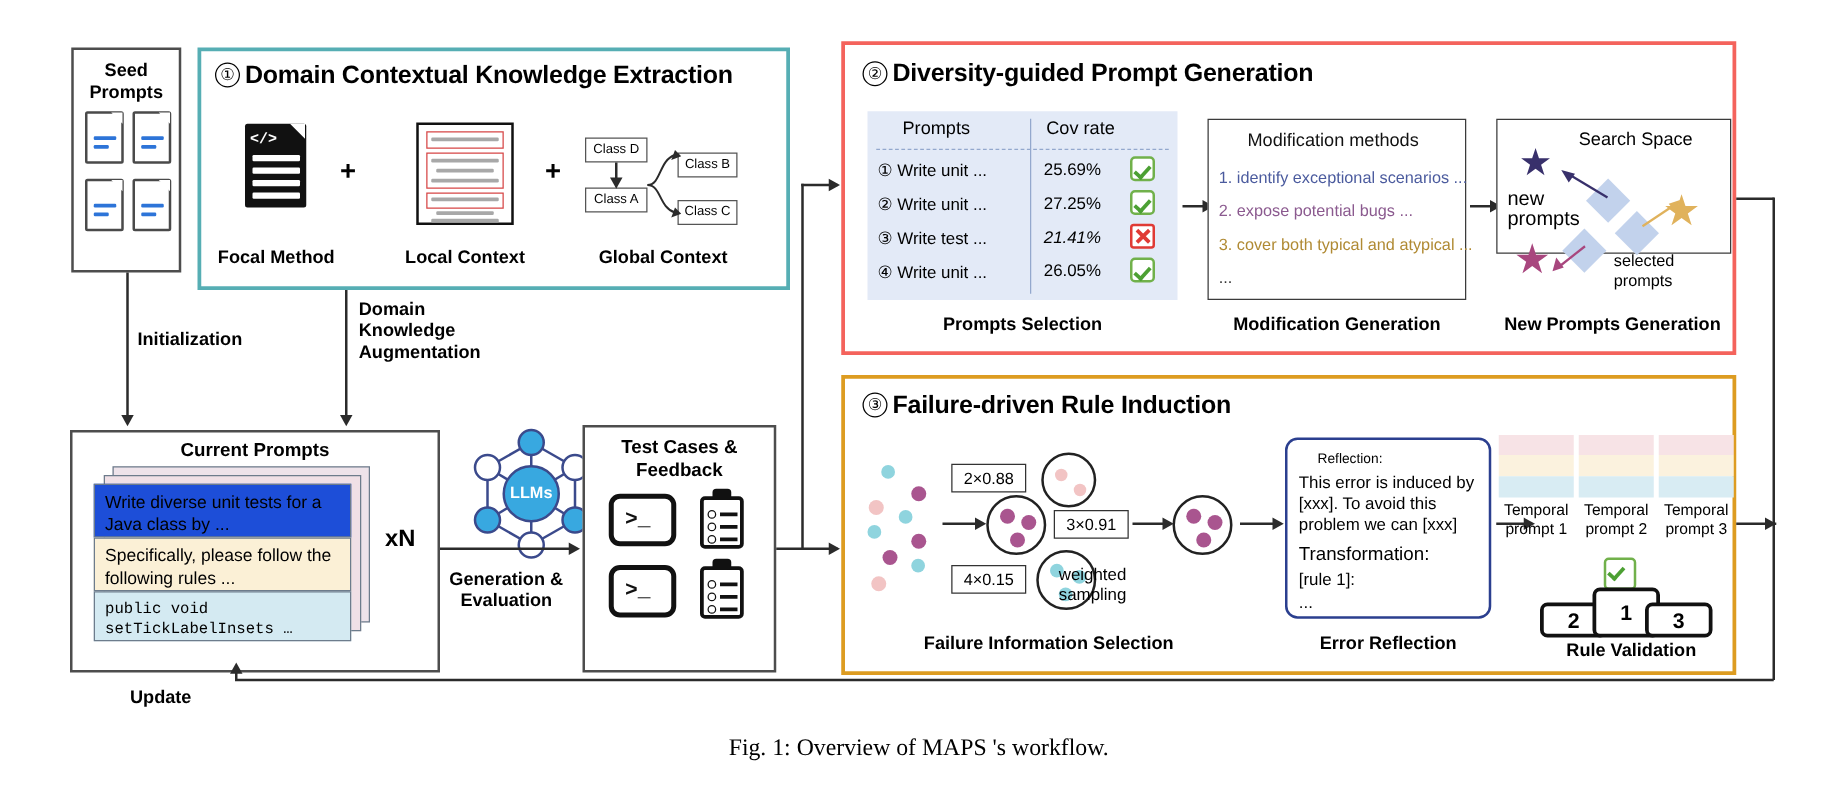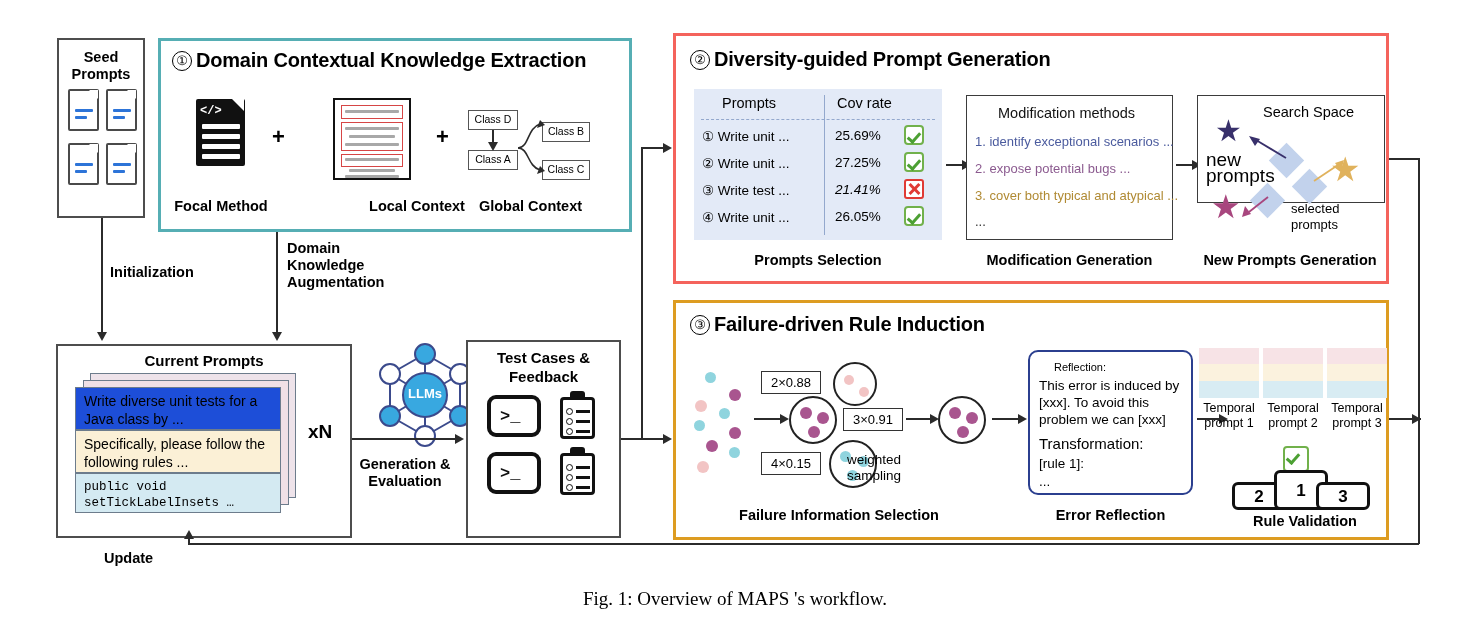--- a/index.html
+++ b/index.html
@@ -159,21 +159,21 @@
   <div class="lcgray" style="left:345px;top:110px;width:54px;"></div>
   <div class="lcred" style="left:341px;top:122px;width:62px;height:29px;"></div>
   <div class="lcgray" style="left:345px;top:127px;width:54px;"></div>
   <div class="lcgray" style="left:349px;top:135px;width:46px;"></div>
   <div class="lcgray" style="left:345px;top:143px;width:54px;"></div>
   <div class="lcred" style="left:341px;top:154px;width:62px;height:13px;"></div>
   <div class="lcgray" style="left:345px;top:158px;width:54px;"></div>
   <div class="lcgray" style="left:349px;top:169px;width:46px;"></div>
   <div class="lcgray" style="left:345px;top:175px;width:54px;"></div>
 </div>
-<div class="lbl" style="left:320px;top:198px;width:104px;margin-left:45px;">Local Context</div>
+<div class="lbl" style="left:320px;top:198px;width:104px;">Local Context</div>
 
 <div class="abs bold" style="left:436px;top:124px;font-size:22px;">+</div>
 
 <div>
   <div class="clsbox" style="left:468px;top:110px;width:50px;height:20px;">
     <span>Class D</span></div>
   <div class="clsbox" style="left:468px;top:150px;width:50px;height:20px;">
     <span>Class A</span></div>
   <div class="clsbox" style="left:542px;top:122px;width:48px;height:20px;">
     <span>Class B</span></div>
@@ -248,21 +248,21 @@
     <polygon points="3,2 14,5 9,12" fill="#38306b"></polygon>
   </svg>
   <svg class="abs" style="left:114px;top:62px;" width="34" height="26" viewBox="0 0 34 26">
     <line x1="2" y1="23" x2="26" y2="7" stroke="#e0b25c" stroke-width="1.8"></line>
     <polygon points="32,2 29,13 23,5" fill="#e0b25c"></polygon>
   </svg>
   <svg class="abs" style="left:42px;top:98px;" width="32" height="26" viewBox="0 0 32 26">
     <line x1="28" y1="3" x2="9" y2="18" stroke="#a8467e" stroke-width="1.8"></line>
     <polygon points="2,23 5,12 11,20" fill="#a8467e"></polygon>
   </svg>
-  <div class="abs" style="left:8px;top:56px;font-size:19px;line-height:16px;">
+  <div class="abs" style="left:8px;top:56px;font-size:16px;line-height:16px;">
     <span>new</span><br>
     <span>prompts</span>
   </div>
   <div class="abs" style="left:93px;top:105px;font-size:13px;line-height:16px;">
     <span>selected</span><br>
     <span>prompts</span>
   </div>
 </div>
 <div class="lbl" style="left:1190px;top:252px;width:200px;">New Prompts Generation</div>
 

